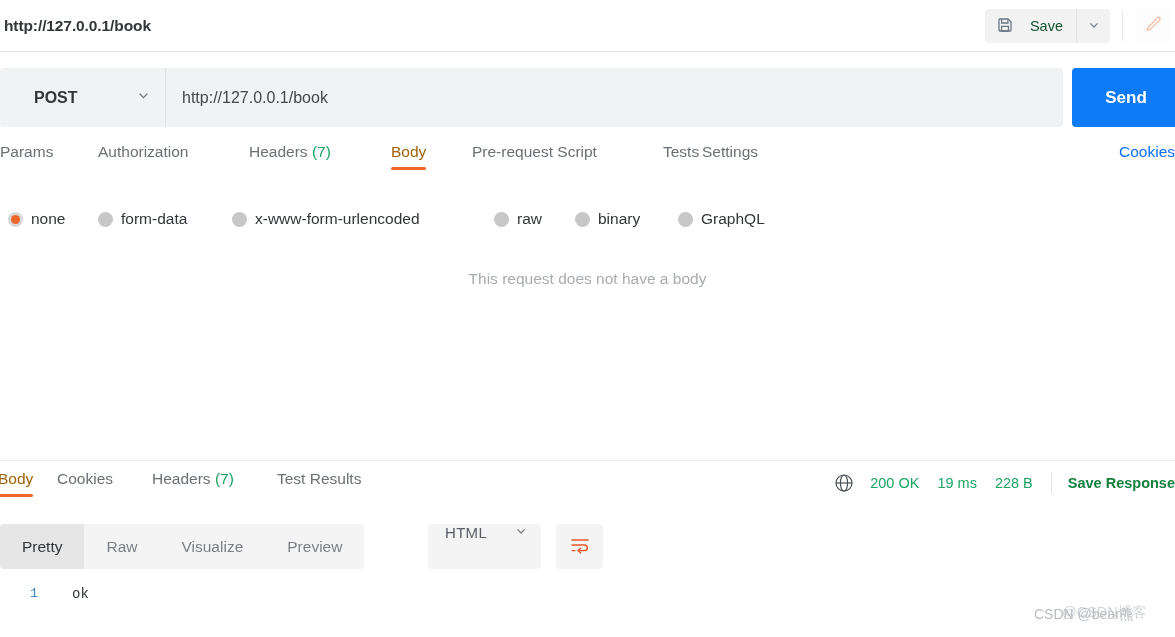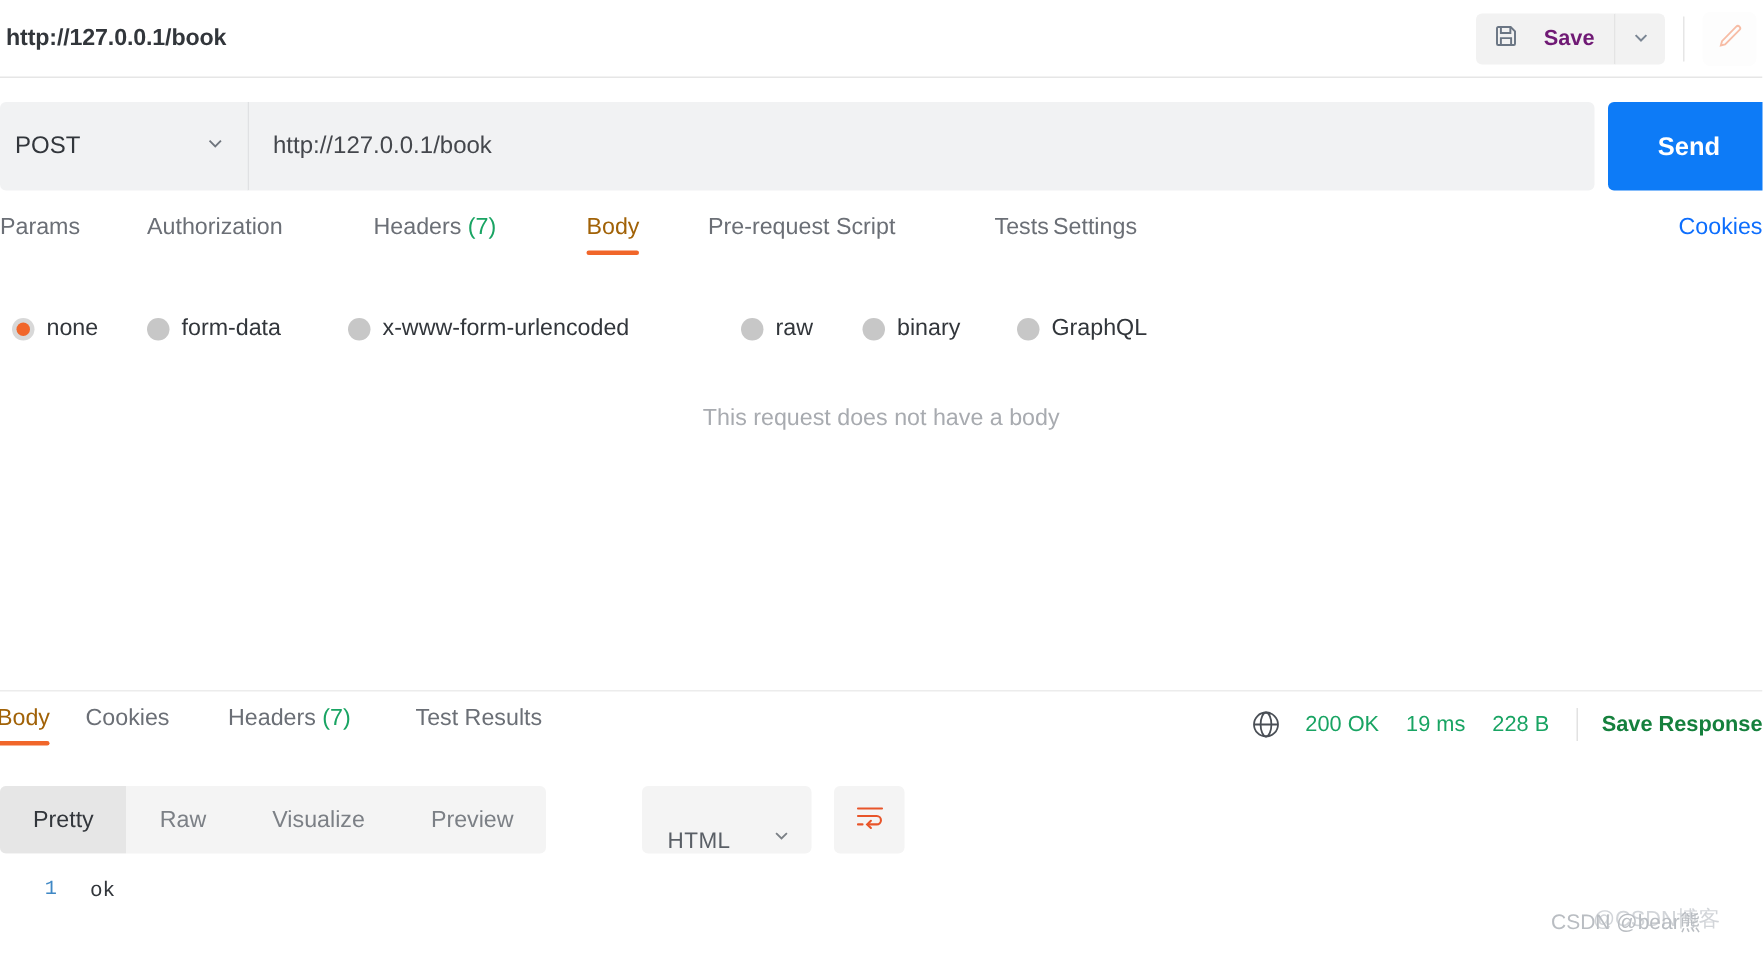--- a/index.html
+++ b/index.html
@@ -25,21 +25,21 @@
     position: absolute; right: 0; top: 0; height: 52px;
     display: flex; align-items: center;
   }
   .save-group { display: flex; align-items: center; height: 34px; }
   .save-btn {
     display: flex; align-items: center; gap: 17px;
     background: #f2f2f2; border: none;
     border-radius: 4px 0 0 4px;
     height: 34px; padding: 0 13px 0 12px;
     font-family: "Liberation Sans", sans-serif;
-    font-size: 14.5px; font-weight: bold; color: #701a75;
+    font-size: 14.5px; font-weight: normal; color: #14532d;
     cursor: pointer;
   }
   .save-caret {
     background: #f2f2f2; border: none; border-left: 1px solid #e4e4e4;
     border-radius: 0 4px 4px 0;
     height: 34px; width: 34px;
     display: flex; align-items: center; justify-content: center;
     cursor: pointer;
   }
   .vsep { width: 1px; height: 30px; background: #e6e6e6; margin: 0 12px; }
@@ -54,21 +54,21 @@
     position: absolute; left: 0; top: 68px; width: 1175px; height: 59px;
     display: flex; align-items: stretch;
   }
   .method-box {
     width: 166px; background: #f1f2f3;
     border-top-left-radius: 4px; border-bottom-left-radius: 4px;
     border-right: 1px solid #e0e1e3;
     display: flex; align-items: center; justify-content: space-between;
     padding: 0 14px 0 10px; cursor: pointer;
   }
-  .method-label { font-size: 16px; font-weight: normal; color: #32363b; }
+  .method-label { font-size: 16px; font-weight: bold; color: #32363b; margin-left: 24px; }
   .url-box {
     flex: 0 0 897px; background: #f1f2f3;
     display: flex; align-items: center; padding-left: 16px;
     border-top-right-radius: 4px; border-bottom-right-radius: 4px;
     cursor: text;
   }
   .url-text { font-size: 16px; color: #44474c; }
   .send-btn {
     position: absolute; left: 1072px; top: 0; width: 108px; height: 59px;
     background: #0d7bf7; border: none; border-radius: 4px;
@@ -151,42 +151,42 @@
     display: flex; align-items: stretch; overflow: hidden;
   }
   .seg {
     display: flex; align-items: center; padding: 0 22px;
     font-size: 15.5px; color: #7c8086; cursor: pointer; white-space: nowrap;
   }
   .seg.active { background: #e6e6e6; color: #32363b; }
   .fmt-box {
     position: absolute; left: 428px; top: 0; height: 45px; width: 113px;
     background: #f4f4f4; border-radius: 4px;
-    display: flex; align-items: flex-end; justify-content: space-between;
+    display: flex; align-items: flex-start; justify-content: space-between;
     padding: 0 13px 0 17px; cursor: pointer;
   }
   .fmt-label { font-size: 15px; color: #5a5f66; letter-spacing: .3px; }
   .wrap-btn {
     position: absolute; left: 556px; top: 0; width: 47px; height: 45px;
     background: #f4f4f4; border-radius: 4px;
     display: flex; align-items: center; justify-content: center; cursor: pointer;
   }
 
   
   .code-area {
     position: absolute; left: 0; top: 586px; width: 1175px; height: 51px;
   }
   .code-line { display: flex; align-items: flex-start; height: 22px; }
   .line-no {
     width: 50px; text-align: right; padding-right: 12px;
     font-family: "Liberation Mono", monospace; font-size: 13.5px; color: #3f88c5;
   }
   .code-text {
     font-family: "Liberation Mono", monospace; font-size: 14px; color: #32363b;
-    margin-left: 10px;
+    margin-left: 22px;
   }
 
   
   .watermark {
     position: absolute; left: 1034px; top: 606px;
     font-size: 14px; color: #b9bdc2; white-space: nowrap;
     font-family: "Liberation Sans", sans-serif;
   }
   .watermark2 {
     position: absolute; left: 1062px; top: 603px;

